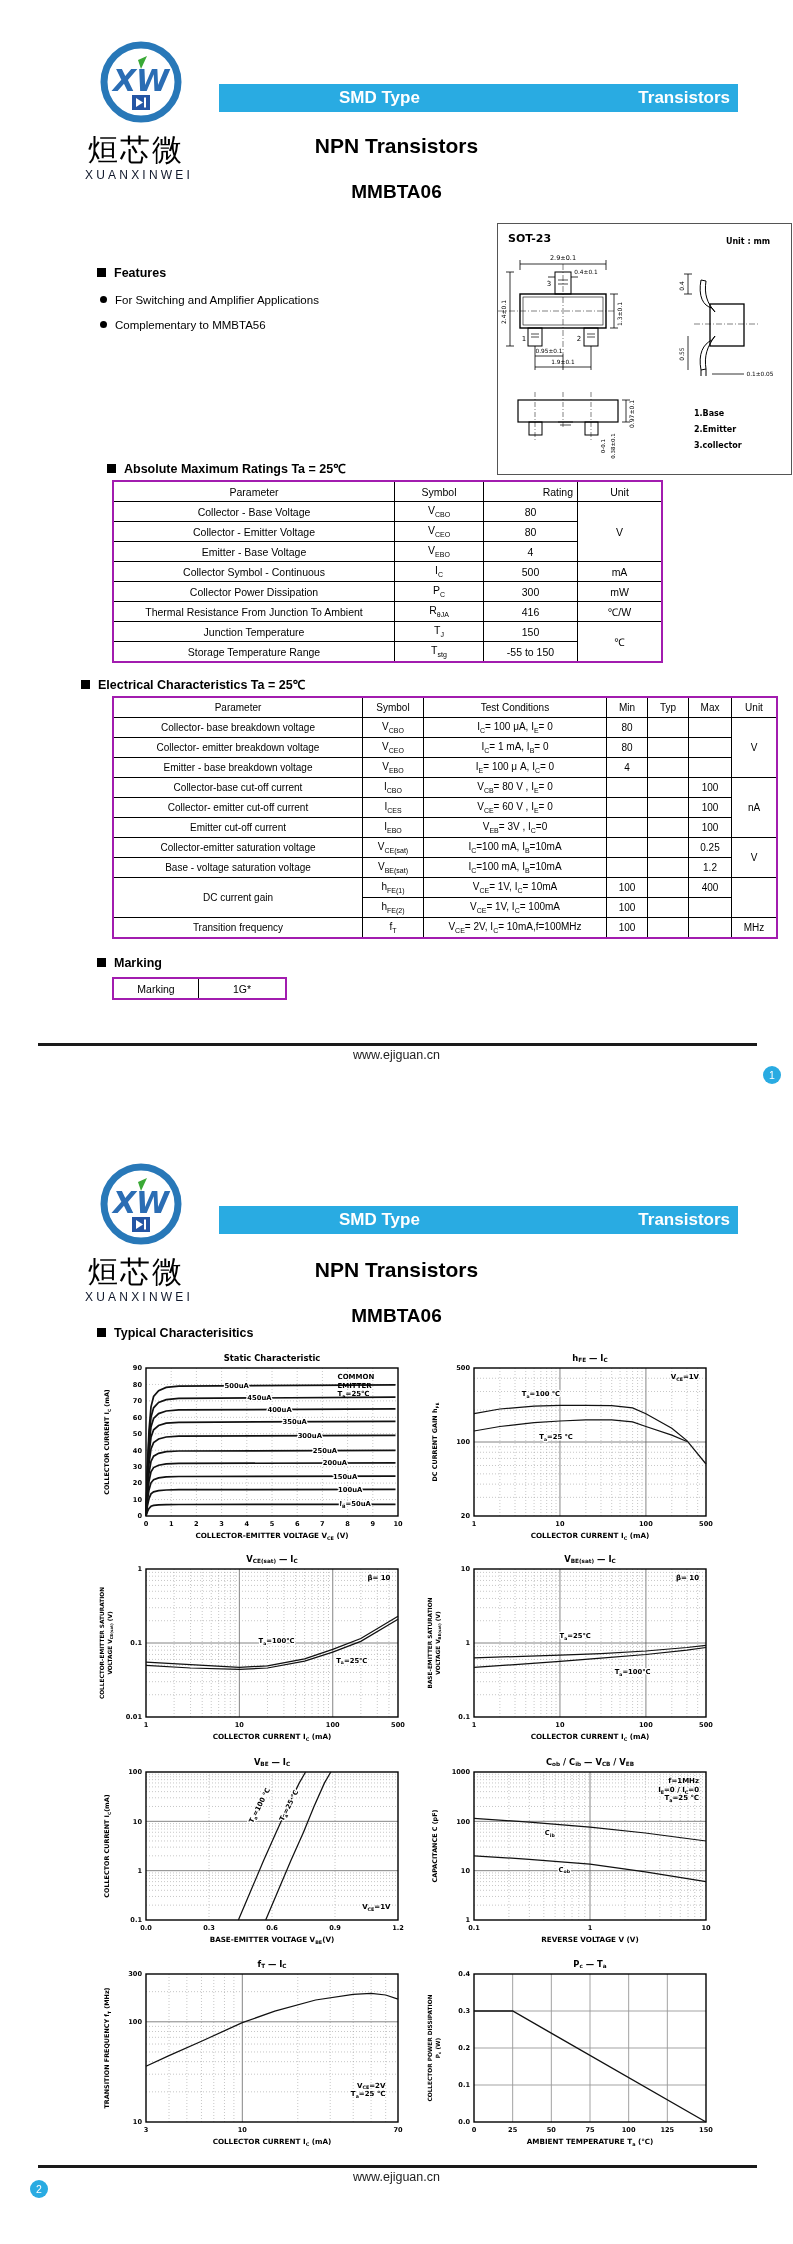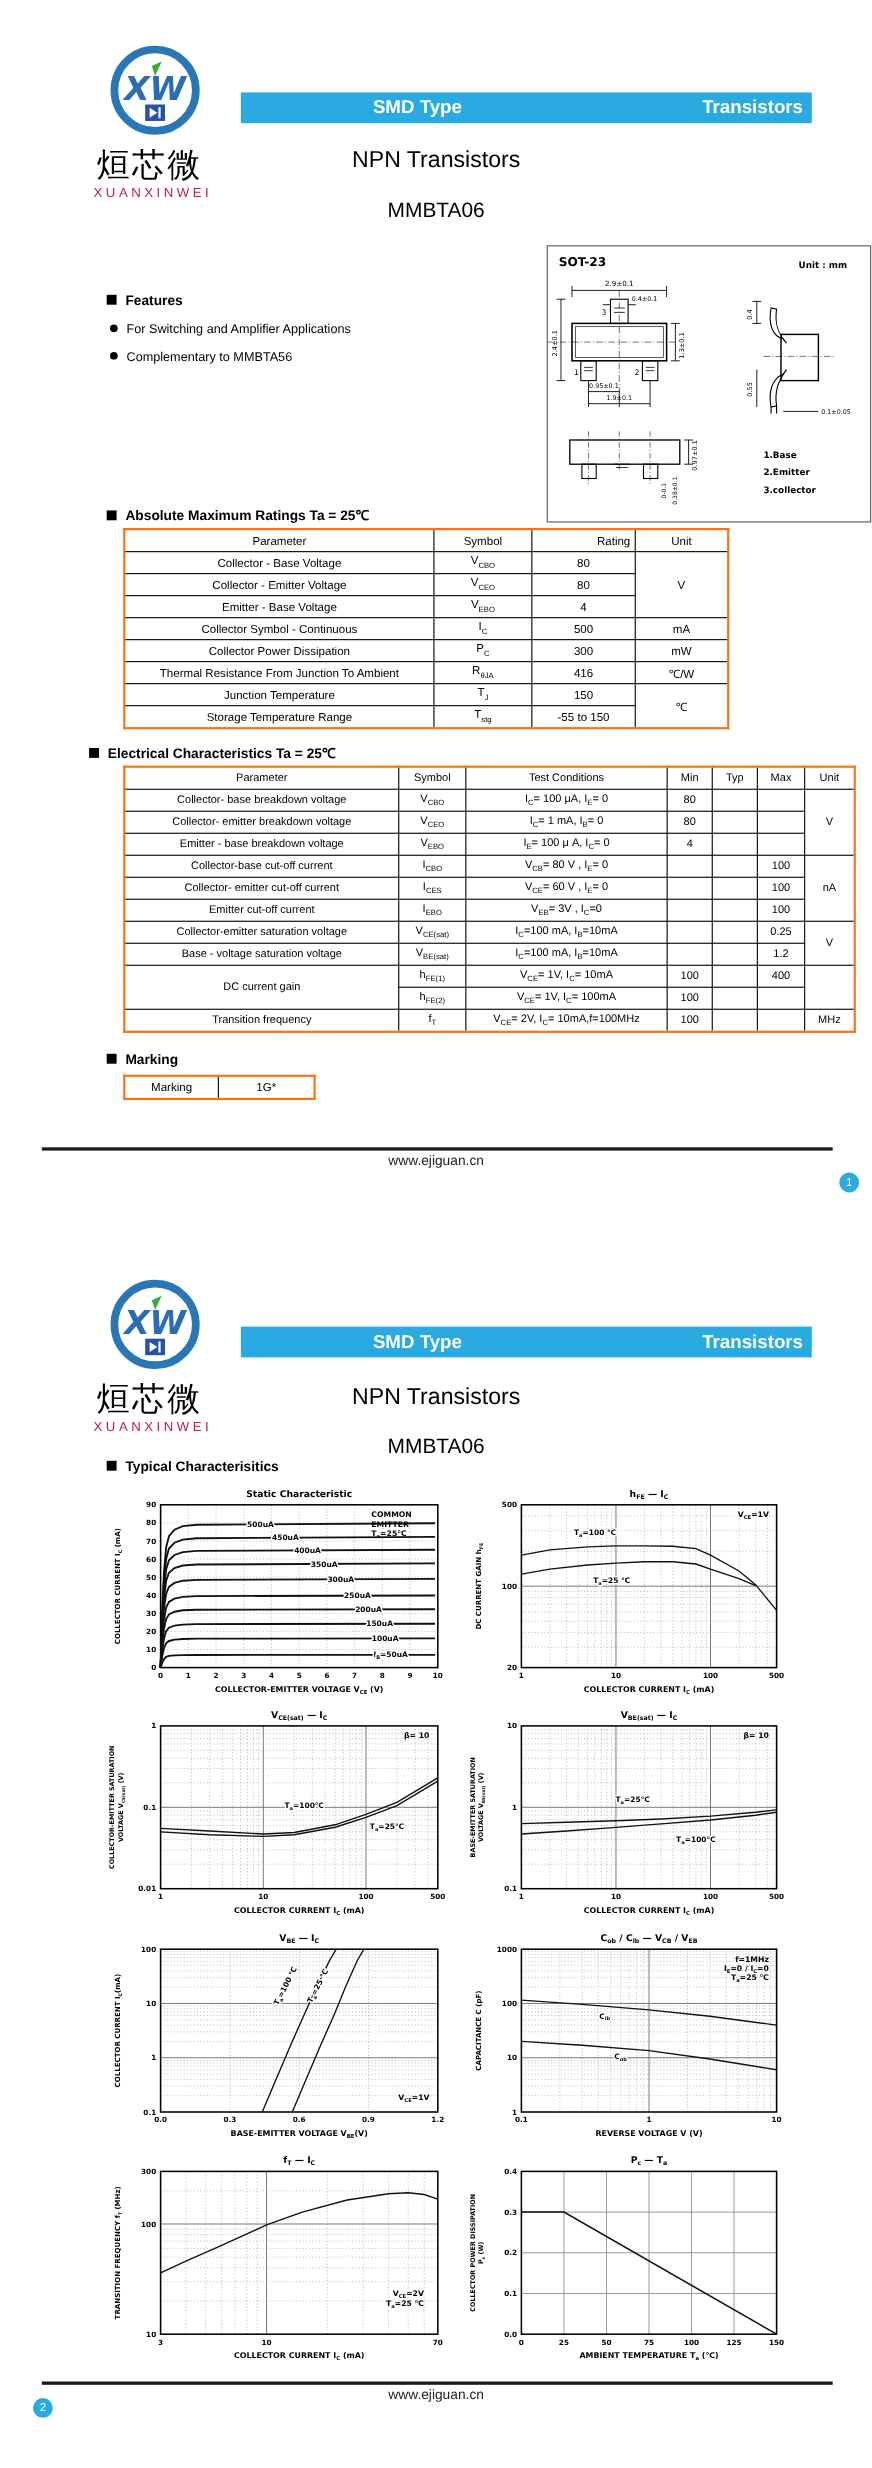--- a/index.html
+++ b/index.html
@@ -2,31 +2,31 @@
 <html><head>
 <meta charset="utf-8">
 <style>
   html,body{margin:0;padding:0}
   body{width:793px;height:2244px;position:relative;background:#fff;
        font-family:"Liberation Sans",sans-serif;color:#000;overflow:hidden}
   .abs{position:absolute}
   
   .banner{background:#29abe2;color:#fff;font-weight:bold;font-size:17px}
   .banner span{position:absolute;top:4px}
-  .doc-title{font-weight:normal;text-align:center;width:793px;left:0}
+  .doc-title{font-weight:bold;text-align:center;width:793px;left:0}
   .logo-cn{font-weight:normal;font-size:30px;letter-spacing:2px}
-  .logo-en{font-size:12px;letter-spacing:3.2px;color:#be185d}
+  .logo-en{font-size:12px;letter-spacing:3.2px;color:#0f172a}
   
   .h{font-weight:bold;font-size:12.5px}
   .h:before{content:"";display:inline-block;width:9px;height:9px;background:#000;margin-right:8px}
   .feat{font-size:11.5px}
   .feat:before{content:"";display:inline-block;width:7px;height:7px;border-radius:50%;background:#000;margin-right:8px;vertical-align:1px}
   
   table{border-collapse:collapse;font-size:10.5px;table-layout:fixed}
-  table.data{border:2px solid #f97316}
+  table.data{border:2px solid #a21caf}
   td,th{border:1px solid #000;padding:1px 4px;height:17px;text-align:center;font-weight:normal;overflow:hidden;white-space:nowrap}
   td.pl{text-align:center}
   sub{font-size:7px}
   
   .foot-line{background:#1a1a1a;height:3px;width:719px;left:38px}
   .foot-url{width:793px;left:0;text-align:center;font-size:12.5px;color:#222}
   .bubble{width:18px;height:18px;border-radius:50%;background:#29abe2;color:#fff;
           font-size:10.5px;text-align:center;line-height:18px}
   .sotbox{border:1px solid #555;background:#fff}
   svg text{font-family:"DejaVu Sans",sans-serif}
@@ -128,21 +128,21 @@
         <line x1="124" y1="198" x2="132" y2="198" stroke="#000" stroke-width="0.8" stroke-dasharray="none"></line>
         <text x="136" y="190" font-size="6" text-anchor="middle" fill="#000" transform="rotate(-90 136 190)"><tspan>0.97±0.1</tspan></text>
         <text x="107" y="222" font-size="5.5" text-anchor="middle" fill="#000" transform="rotate(-90 107 222)"><tspan>0-0.1</tspan></text>
         <text x="117" y="222" font-size="5.5" text-anchor="middle" fill="#000" transform="rotate(-90 117 222)"><tspan>0.38±0.1</tspan></text>
         <text x="196" y="192" font-size="8" text-anchor="start" font-weight="bold" fill="#000"><tspan>1.Base</tspan></text>
         <text x="196" y="208" font-size="8" text-anchor="start" font-weight="bold" fill="#000"><tspan>2.Emitter</tspan></text>
         <text x="196" y="224" font-size="8" text-anchor="start" font-weight="bold" fill="#000"><tspan>3.collector</tspan></text>
       </svg>
   </div>
 
-  <div class="abs h" style="left:97px;top:460px">Absolute Maximum Ratings Ta = 25℃</div>
+  <div class="abs h" style="left:107px;top:460px">Absolute Maximum Ratings Ta = 25℃</div>
   <div class="abs" style="left:112px;top:480px"><span id="abs-table"><table class="data" style="width: 512px;">
           <tbody>
             <tr>
               <th style="width: 272px;">Parameter</th>
               <th style="width: 80px;">Symbol</th>
               <th style="width: 85px; text-align: right;">Rating</th>
               <th style="width: 75px;">Unit</th>
             </tr>
             <tr>
               <td class="pl">Collector - Base Voltage</td>

